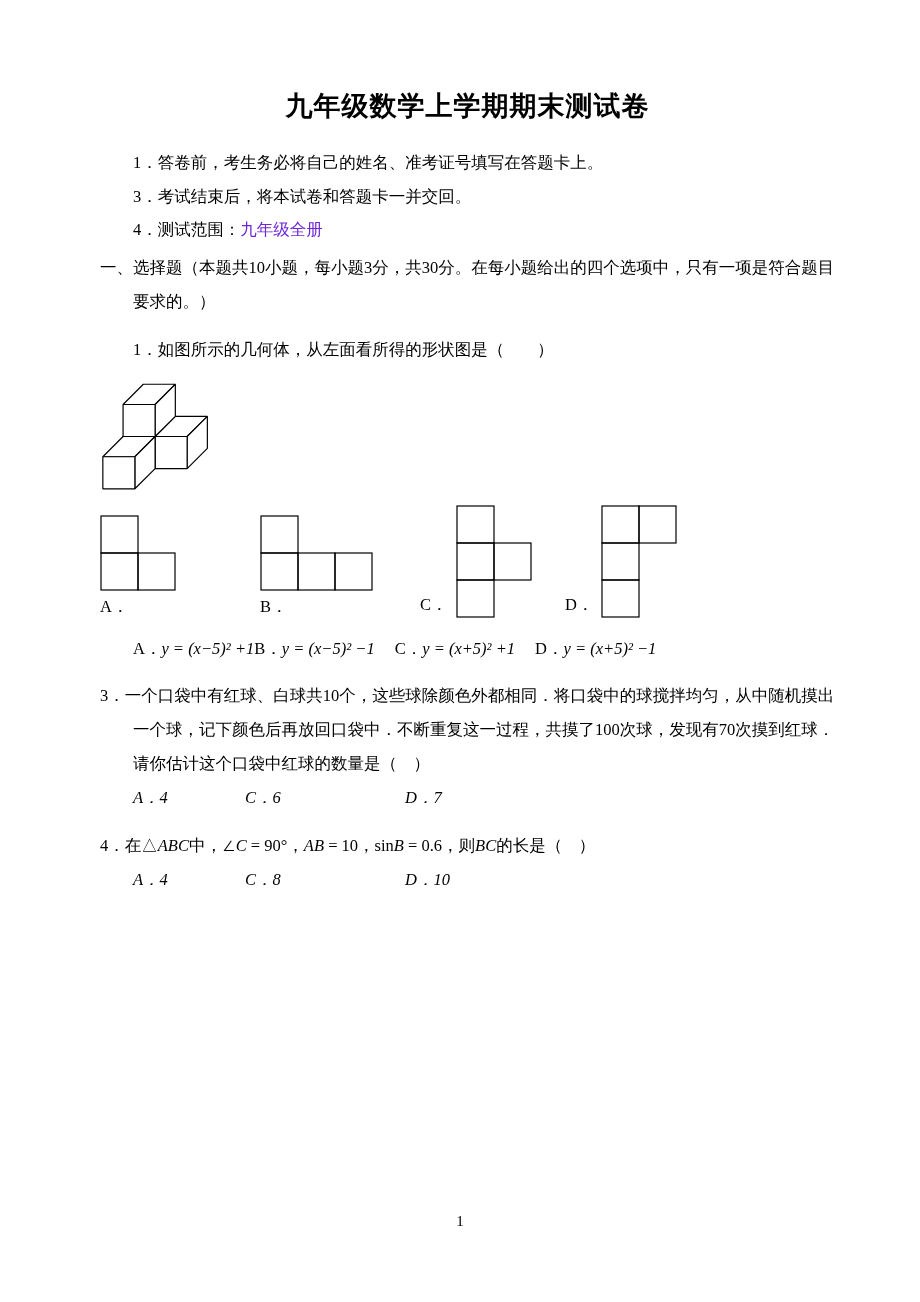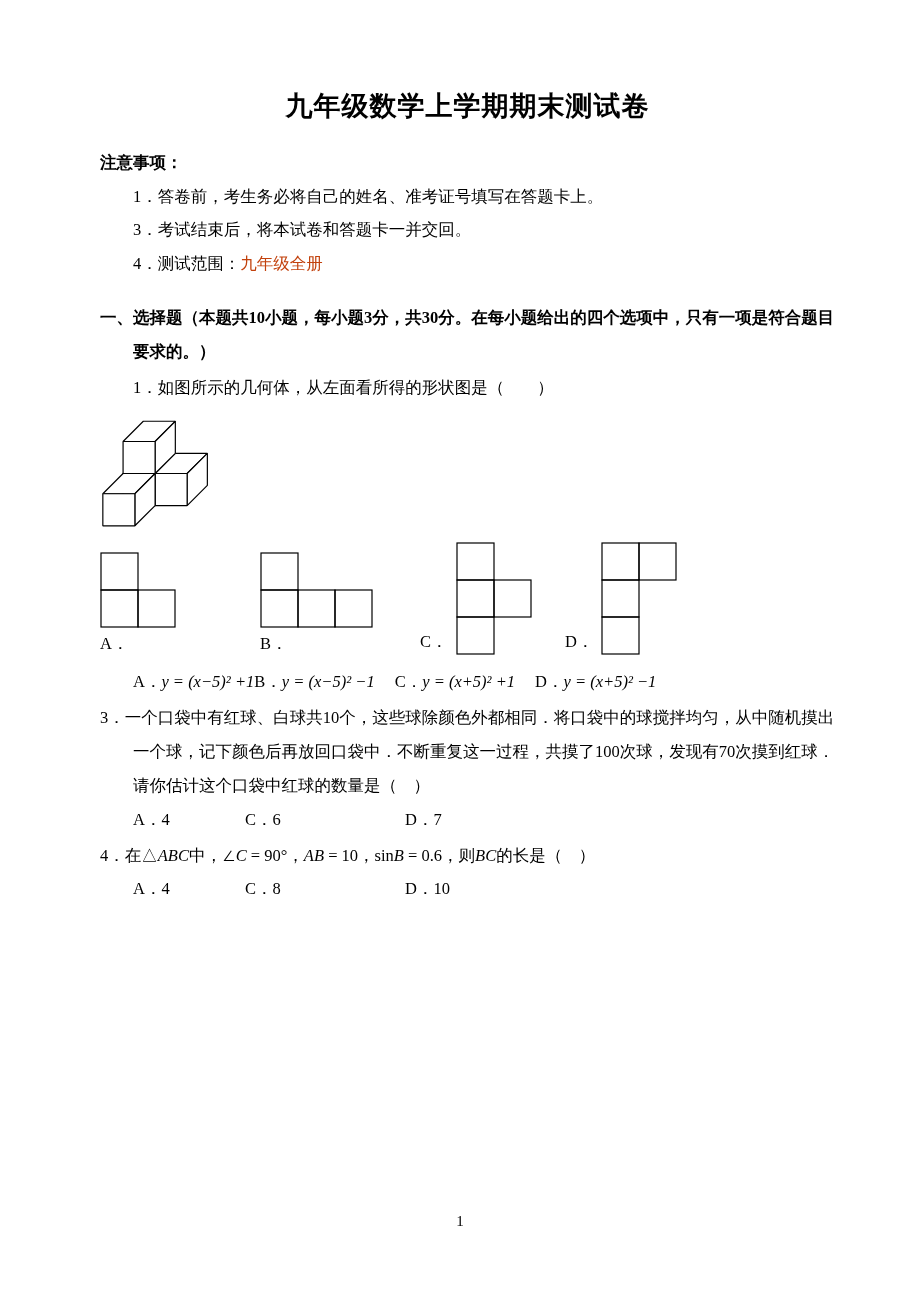--- a/index.html
+++ b/index.html
@@ -27,68 +27,68 @@
     margin:0 0 10px 0;
     text-align:center;
     font-weight:700;
     font-size:16px;
     line-height:1.6;
   }
   p{margin:0;line-height:2.05;}
   .bold{font-weight:700;}
   .indent{text-indent:2em;}
   .hang{padding-left:2em;text-indent:-2em;}
-  .red{color:#c2410c;}
+  .red{color:#6d28d9;}
   .section-heading{
-    font-weight:700;
+    font-weight:400;
     padding-left:2em;text-indent:-2em;
-    margin-top:20px;
+    margin-top:4px;
   }
   .q-indented{margin-left:2em;}
   .math{font-family:"Liberation Serif", serif;font-style:italic;}
   .figure-block{margin:8px 0 4px 2px;}
   .q1-options{
     display:flex;
     align-items:flex-end;
     margin:12px 0 10px 0;
   }
   .q1opt{display:flex;}
   .q1opt.col{flex-direction:column;align-items:flex-start;}
   .q1opt.row{flex-direction:row;align-items:flex-end;}
   .q1opt.row .optletter{margin:0 8px 2px 0;}
   .q1opt.col .optletter{margin-top:4px;}
   .w160{width:160px;}
   .w145{width:145px;}
   .opts{
     display:flex;
     margin-left:2em;
     line-height:2.05;
+    font-style:italic;
   }
   .opts .o112{display:inline-block;width:112px;}
   .opts .o160{display:inline-block;width:160px;}
   .q2opts{margin-left:2em;line-height:2.05;}
   .gap-left{margin-left:20px;}
-  .q-block{margin-top:2px;}
+  .q-block{margin-top:14px;}
   .page-footer{
     position:absolute;
     left:0;right:0;bottom:72px;
     text-align:center;
     font-size:15px;
   }
   svg{display:block;}
 </style>
 </head>
 <body>
 
 <div class="page">
 
   <h1 class="title">九年级数学上学期期末测试卷</h1>
 
 
-  <p class="bold">注意事项：</p>
   <p class="indent">1．答卷前，考生务必将自己的姓名、准考证号填写在答题卡上。</p>
   <p class="indent">3．考试结束后，将本试卷和答题卡一并交回。</p>
   <p class="indent"><span>4．测试范围：</span><span class="red">九年级全册</span></p>
 
   <p class="section-heading">一、选择题（本题共10小题，每小题3分，共30分。在每小题给出的四个选项中，只有一项是符合题目要求的。）</p>
 
   <div class="q-block">
     <p class="q-indented">1．如图所示的几何体，从左面看所得的形状图是（　　）</p>
 
     <div class="figure-block">

